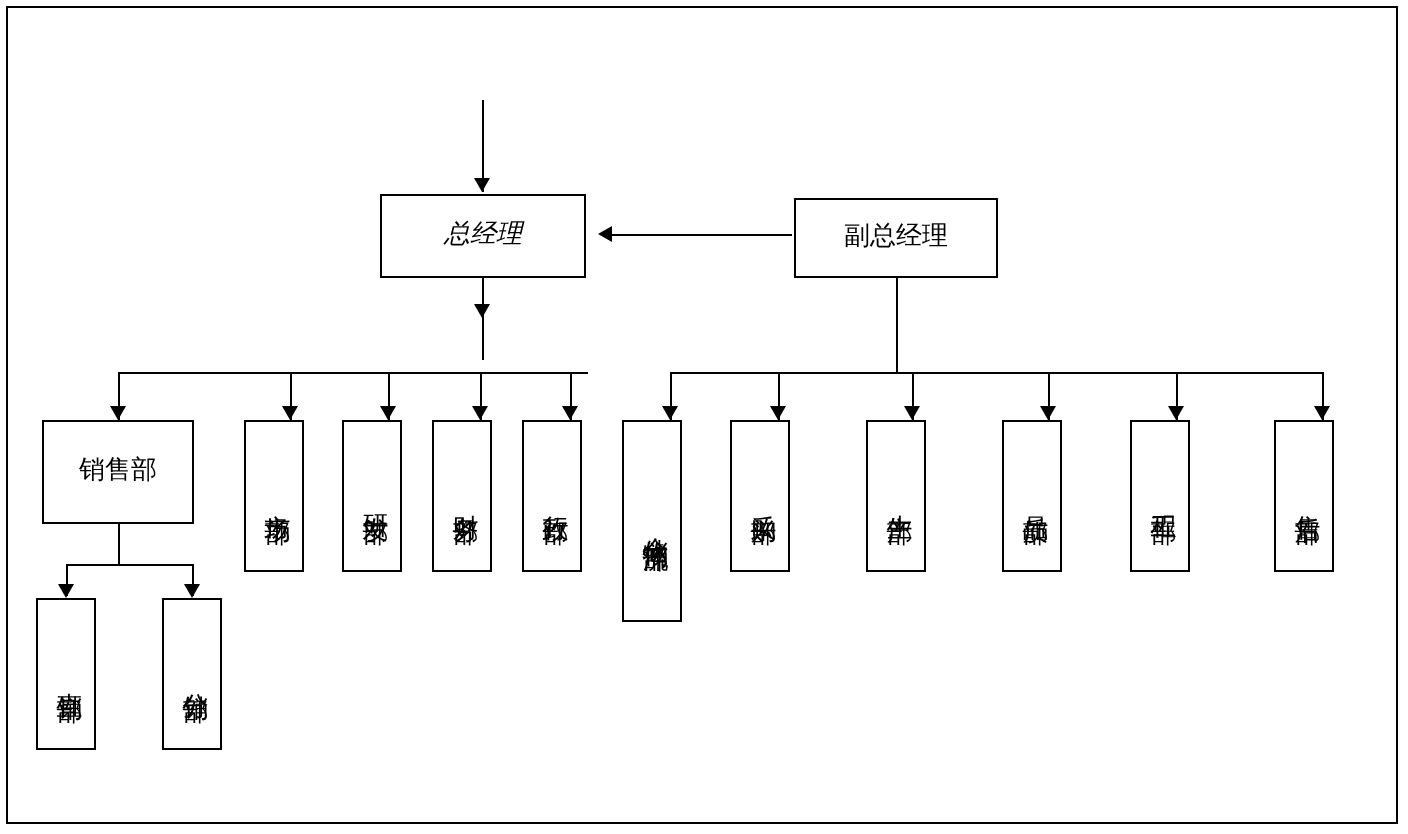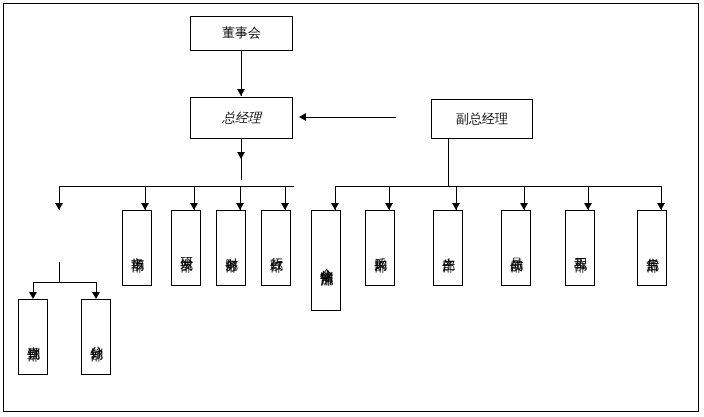--- a/index.html
+++ b/index.html
@@ -111,32 +111,32 @@
   <div class="arrow down" style="left:584px; top:203px;"></div>
   <div class="arrow down" style="left:657px; top:203px;"></div>
 
   <div class="line vline" style="left:59px; top:262px; height:20px;"></div>
   <div class="line hline" style="left:33px; top:282px; width:63px;"></div>
   <div class="line vline" style="left:33px; top:282px; height:16px;"></div>
   <div class="line vline" style="left:96px; top:282px; height:16px;"></div>
   <div class="arrow down" style="left:29px; top:292px;"></div>
   <div class="arrow down" style="left:92px; top:292px;"></div>
 
-  <div class="node" style="left:190px; top:16px; width:103px; height:35px;">
-    <span>董事会</span>
-  </div>
 
   <div class="node" style="left:190px; top:97px; width:103px; height:42px;font-style:italic;">
     <span>总经理</span>
   </div>
 
-  <div class="node" style="left:397px; top:99px; width:102px; height:40px;margin-left:34px;">
+  <div class="node" style="left:397px; top:99px; width:102px; height:40px;">
     <span>副总经理</span>
   </div>
 
+  <div class="node" style="left:21px; top:210px; width:76px; height:52px;">
+    <span>销售部</span>
+  </div>
 
   <div class="node vert" style="left:122px; top:210px; width:30px; height:76px;">
     <span>市场部</span>
   </div>
 
   <div class="node vert" style="left:171px; top:210px; width:30px; height:76px;">
     <span>研发部</span>
   </div>
 
   <div class="node vert" style="left:216px; top:210px; width:30px; height:76px;">

